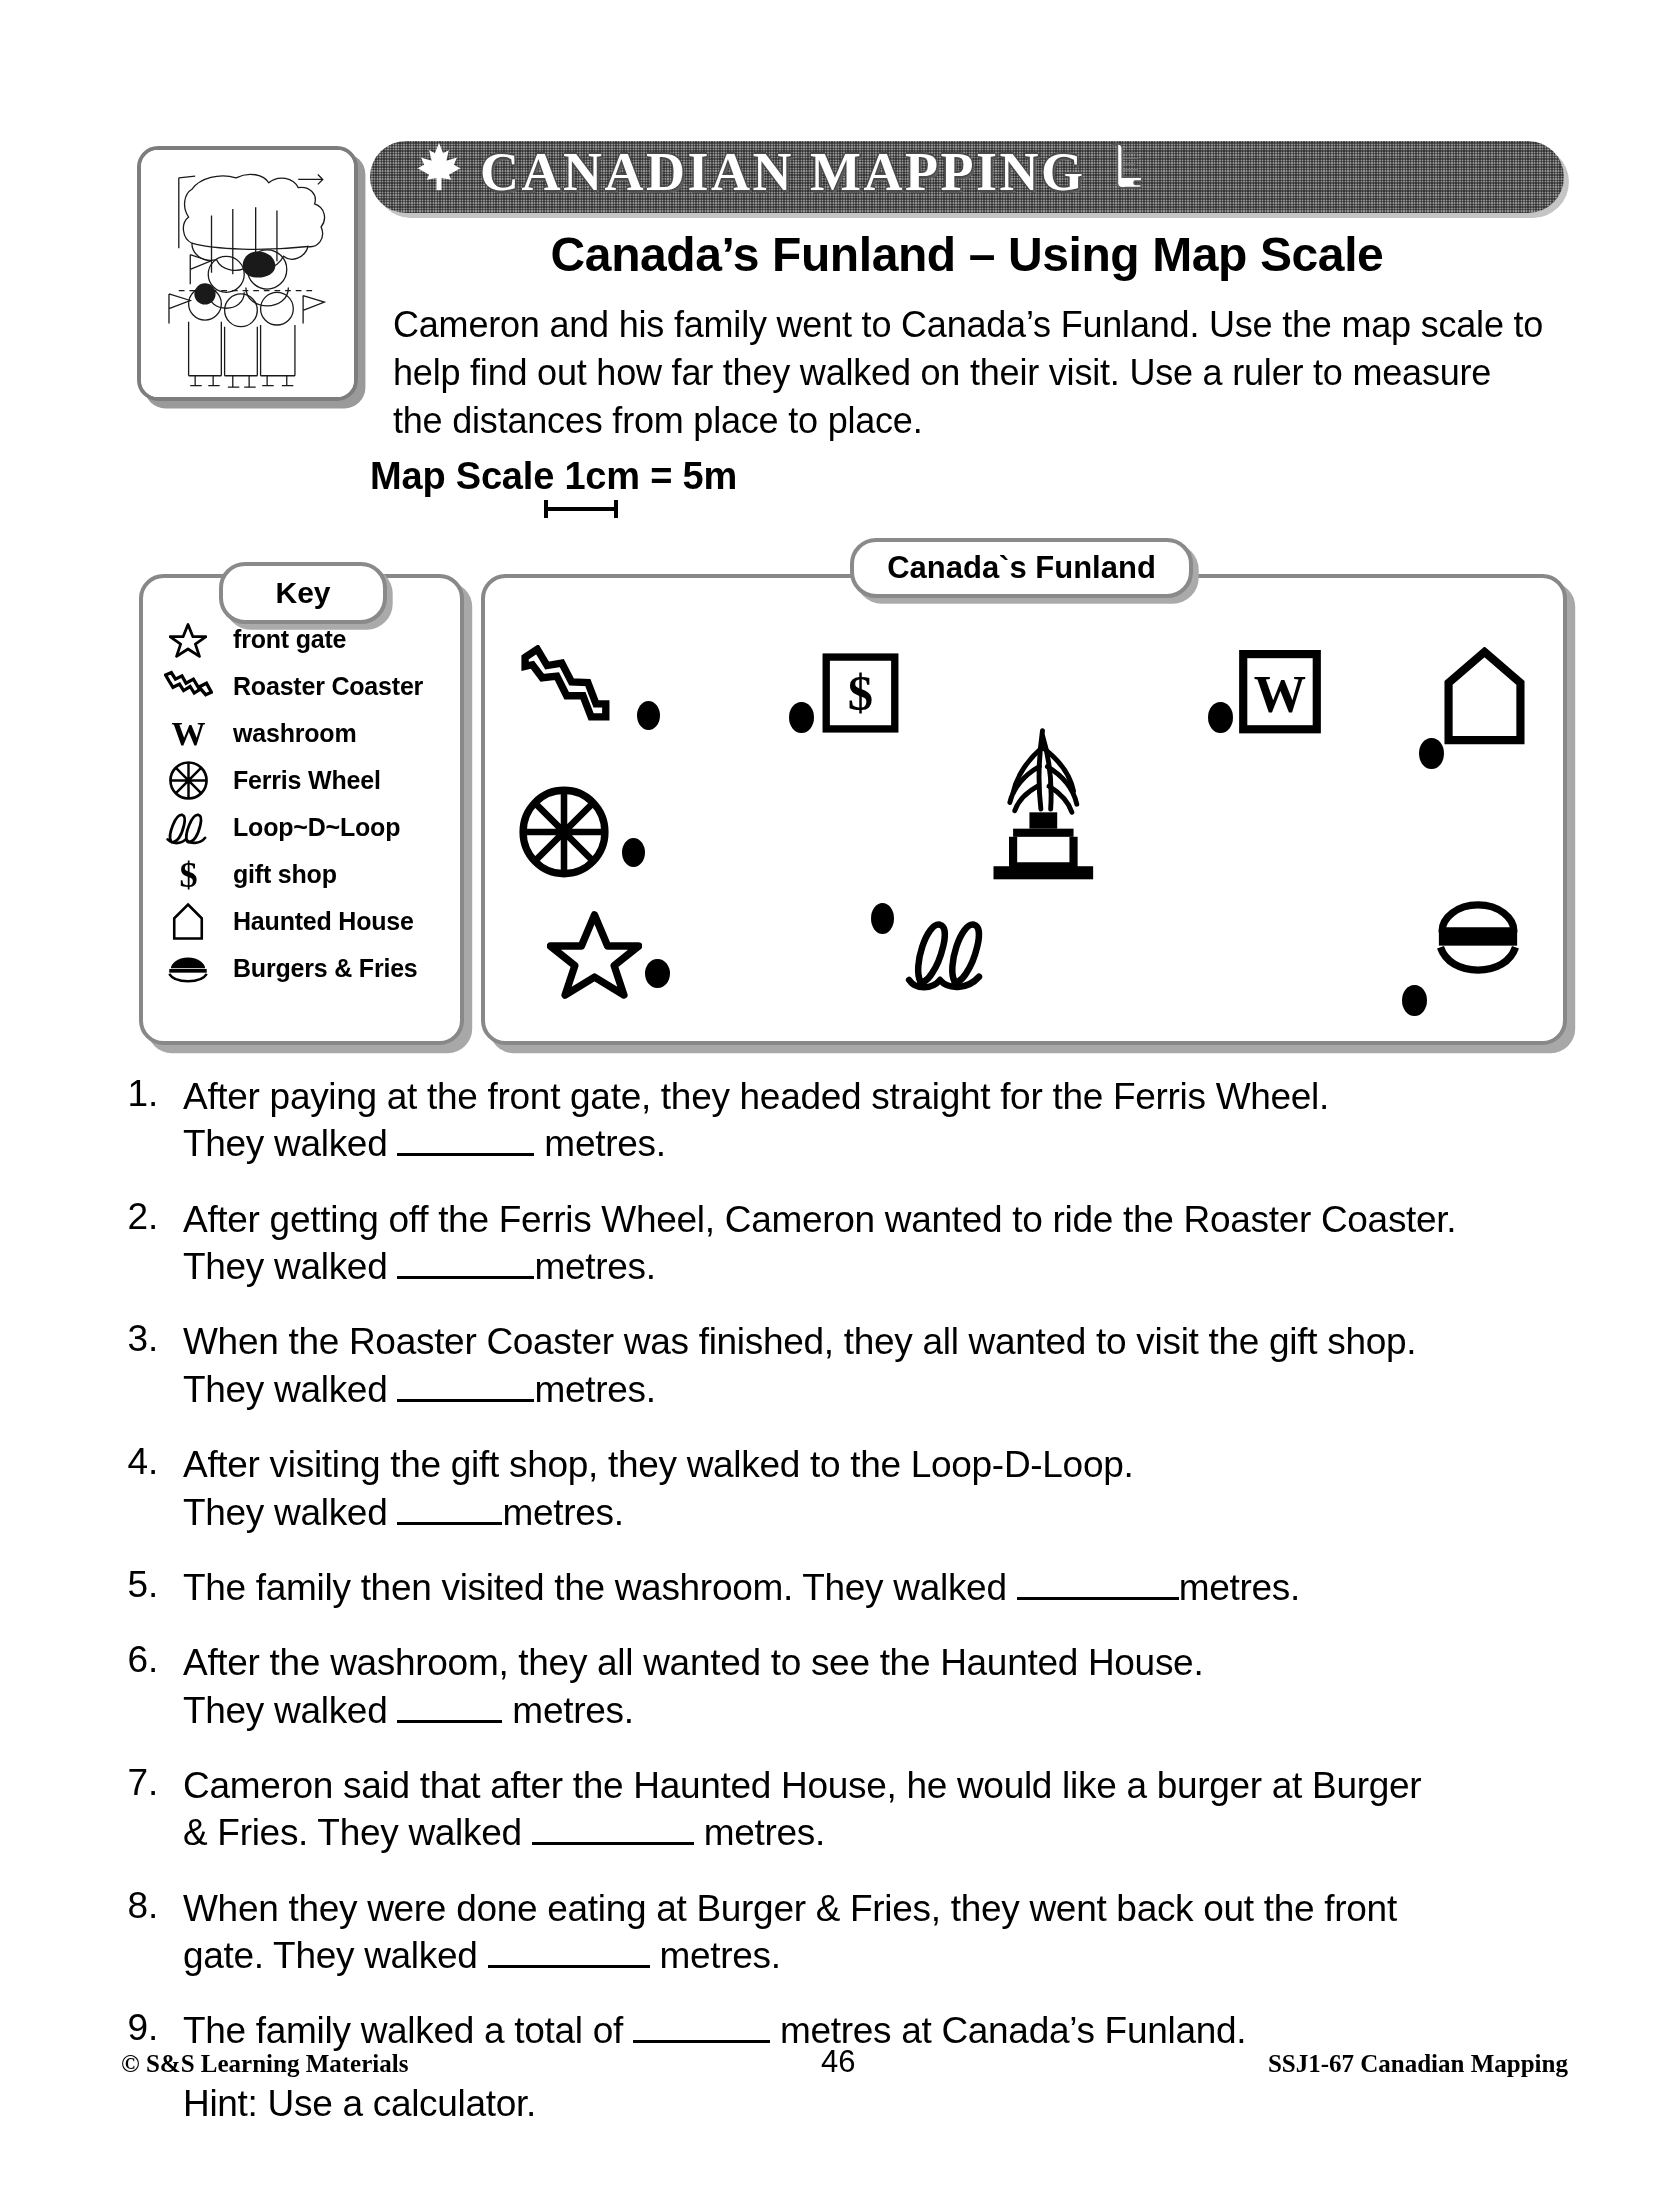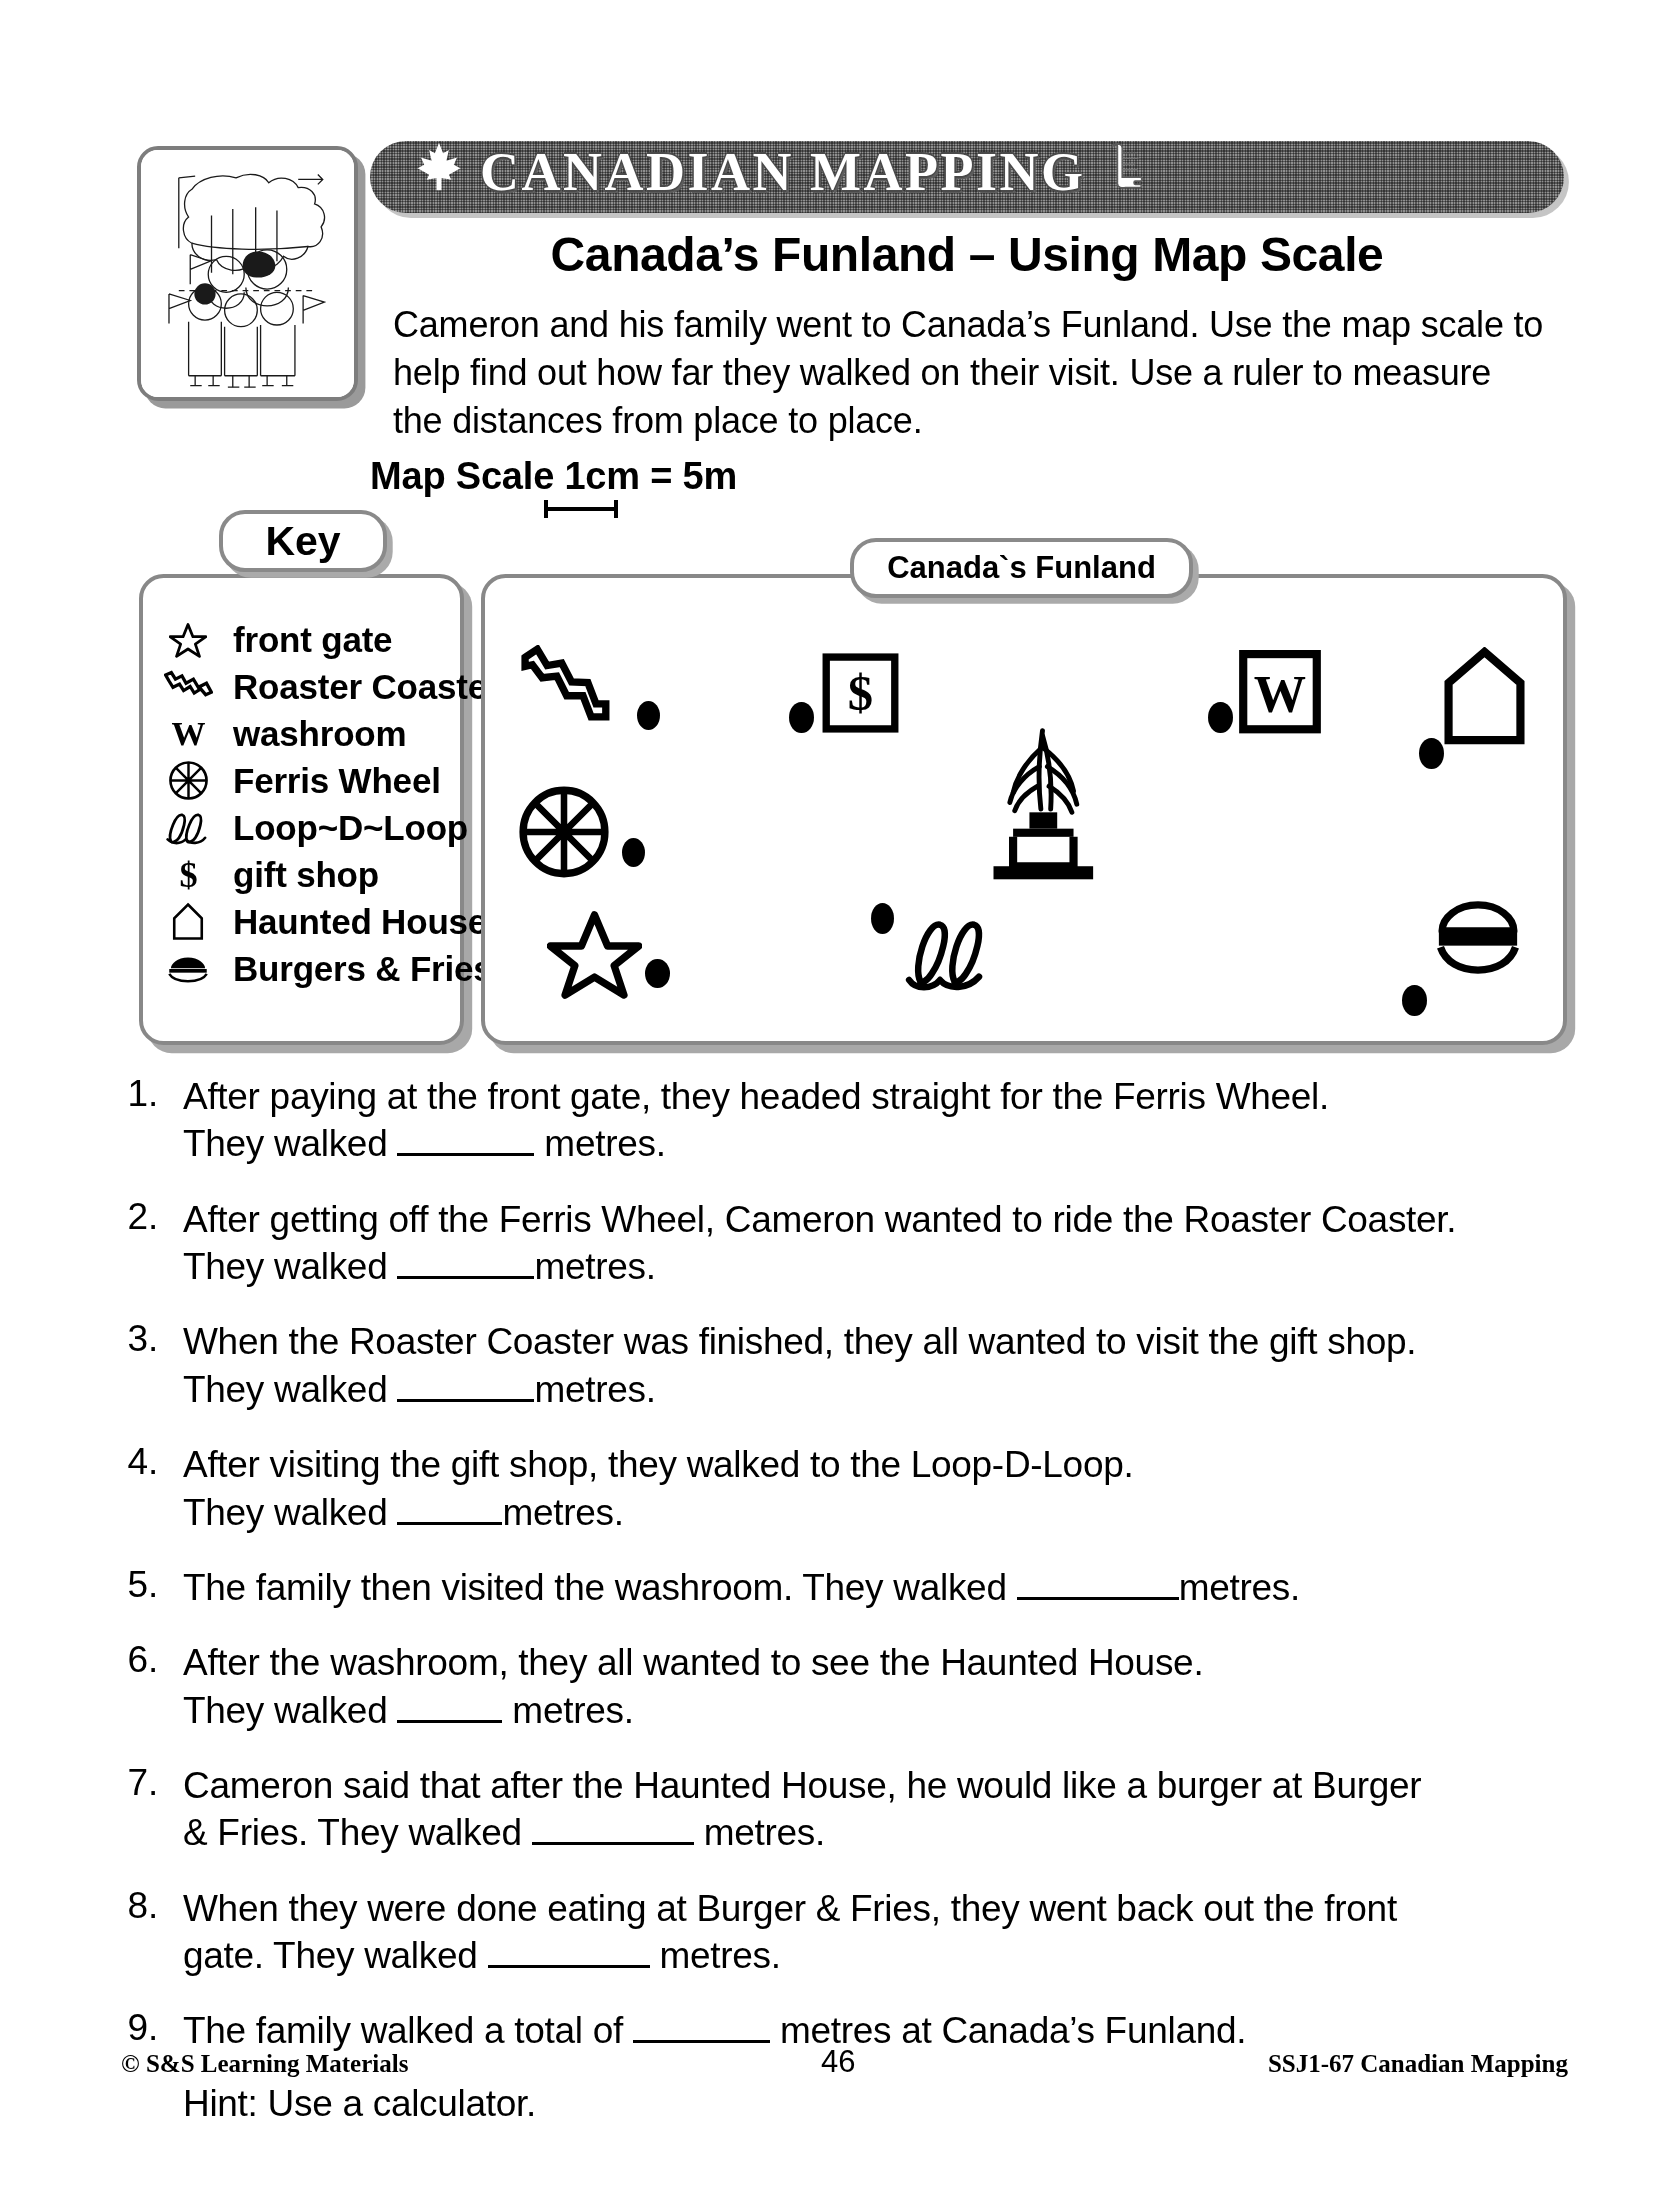--- a/index.html
+++ b/index.html
@@ -139,22 +139,22 @@
     box-shadow: 5.7px 5.7px 0 0 #aaa;
     display: flex;
     align-items: center;
     justify-content: center;
     font-weight: bold;
     z-index: 5;
   }
 
   #key-panel { left: 139px; top: 574px; width: 317px; height: 463px; }
   #key-tab {
-    left: 219px; top: 510px; width: 160px; height: 54px;
-    font-size: 41px;
+    left: 219px; top: 562px; width: 160px; height: 54px;
+    font-size: 30px;
   }
   #map-panel { left: 481px; top: 574px; width: 1078px; height: 463px; }
   #map-tab {
     left: 850px; top: 538px; width: 335px; height: 52px;
     font-size: 31px;
   }
 
   .key-list {
     position: absolute;
     left: 0; top: 38px;
@@ -166,21 +166,21 @@
     height: 47px;
   }
   .key-sym {
     width: 90px;
     display: flex;
     align-items: center;
     justify-content: center;
     flex: 0 0 auto;
   }
   .key-label {
-    font-size: 35px;
+    font-size: 25px;
     font-weight: bold;
     letter-spacing: -0.2px;
     white-space: nowrap;
   }
 
   
   .map-inner { position: absolute; left:0; top:0; width:100%; height:100%; }
   .map-item { position: absolute; }
   .dot {
     position: absolute;

